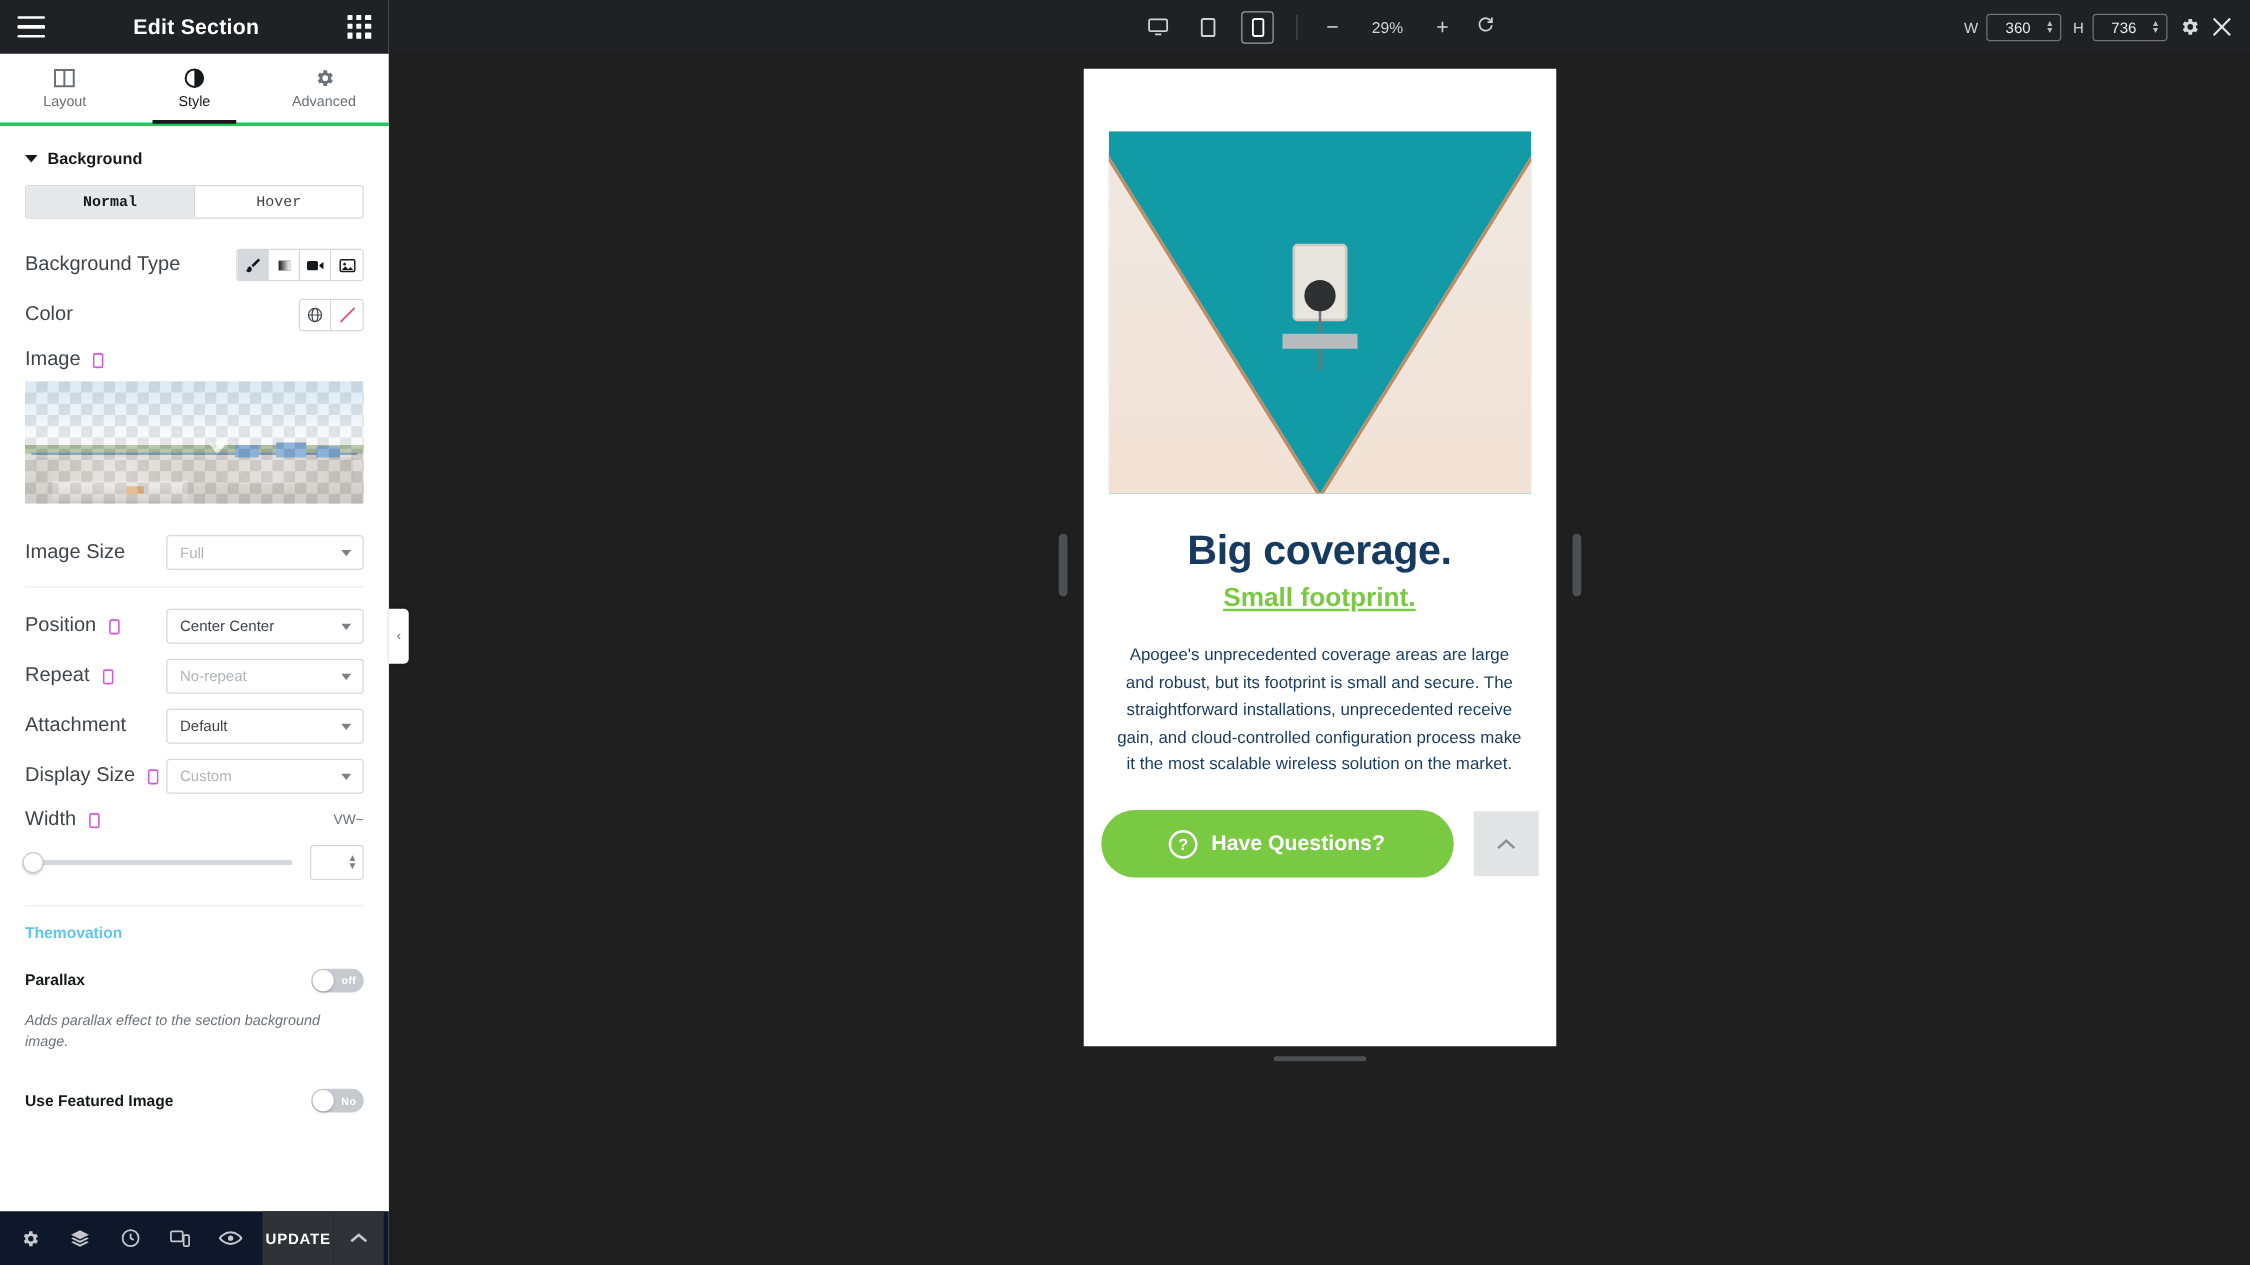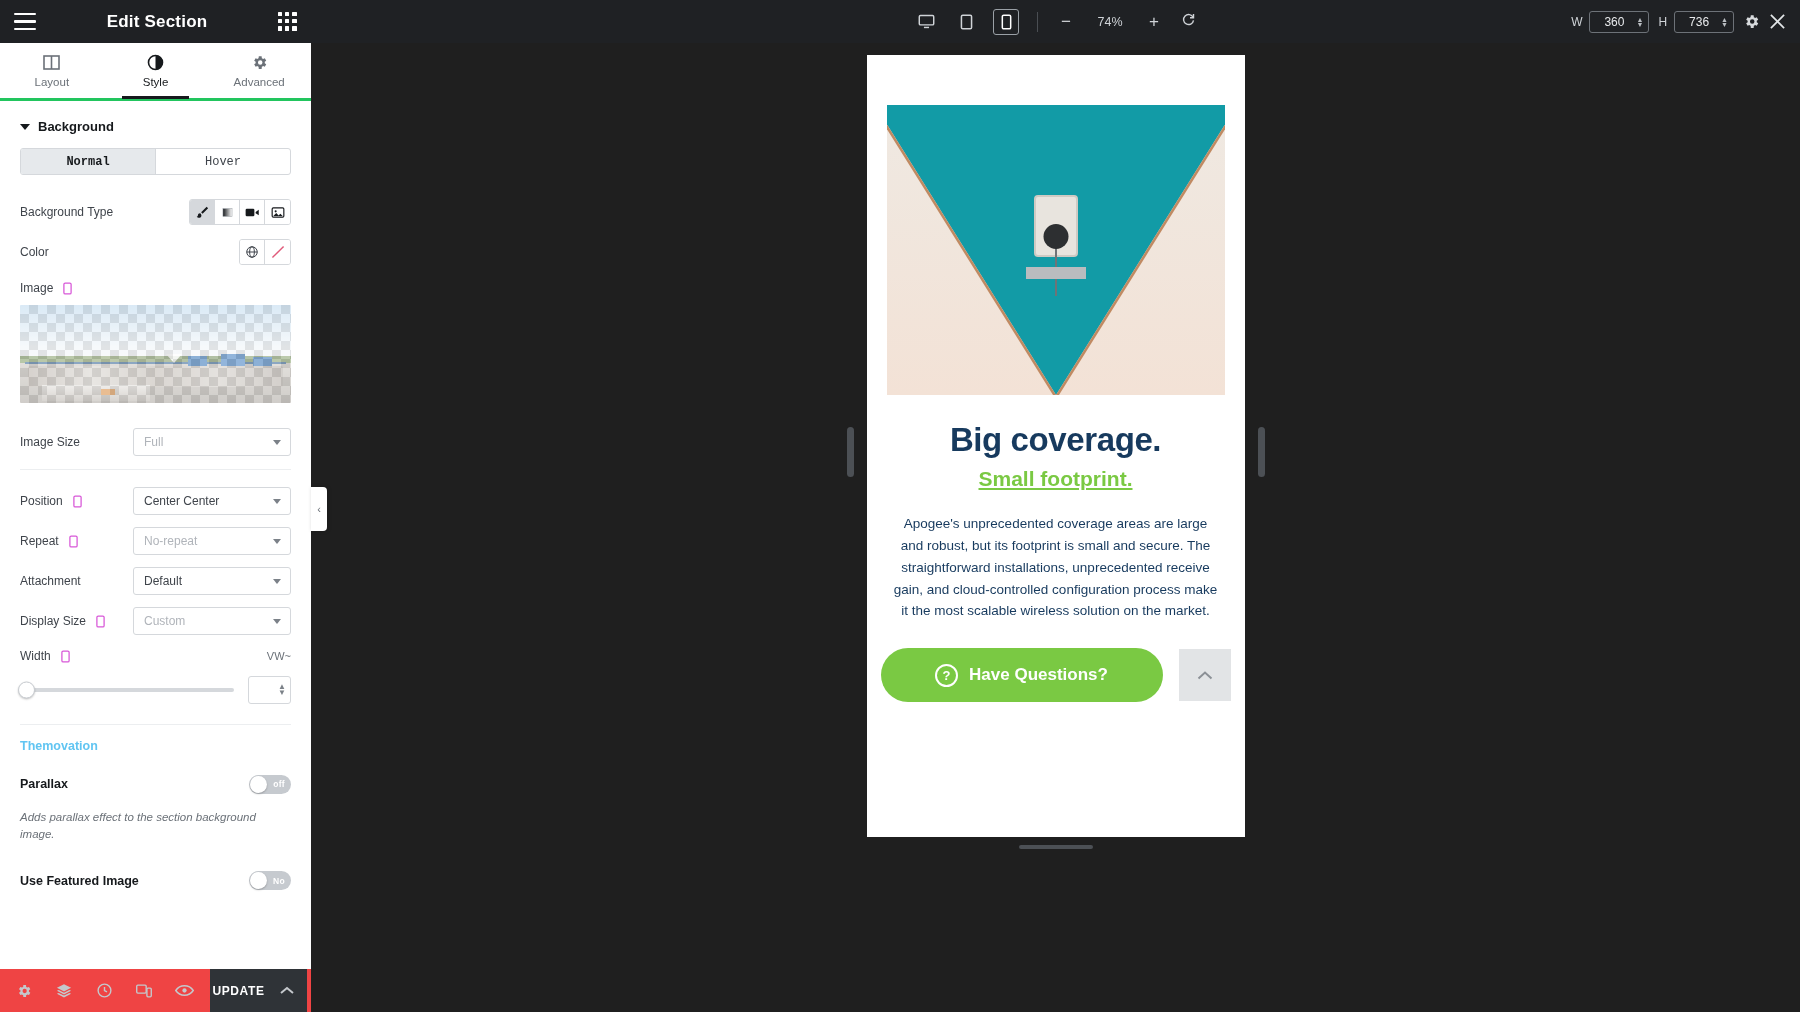--- a/index.html
+++ b/index.html
@@ -48,21 +48,21 @@
 
   .seg { display: flex; width: 100%; height: 27px; border: 1px solid #d5d8dc;
     border-radius: 3px; overflow: hidden; background: #fff; margin-bottom: 20px; }
   .seg div { flex: 1; display: flex; align-items: center; justify-content: center;
     font-size: 12px; color: #3f444b; cursor: pointer; border-right: 1px solid #d5d8dc; font-family: Liberation Mono, monospace; }
   .seg div:last-child { border-right: 0; text-align: right; }
   .seg div.on { background: #e6e9ec; font-weight: bold; color: #16191c; }
 
   .row { display: flex; align-items: center; justify-content: space-between;
     min-height: 34px; margin-bottom: 6px; }
-  .lbl { font-size: 12px; color: #3f444b; display: flex; align-items: center; gap: 10px; }
+  .lbl { font-size: 16px; color: #3f444b; display: flex; align-items: center; gap: 10px; }
   .respo { color: #d857d8; font-size: 12px; line-height: 1; cursor: pointer; }
   .respo svg { display: block; }
 
   .typebtns { display: flex; border: 1px solid #d5d8dc; border-radius: 3px; overflow: hidden; }
   .typebtns span { width: 25px; height: 24px; display: flex; align-items: center;
     justify-content: center; border-right: 1px solid #d5d8dc; cursor: pointer; background: #fff; }
   .typebtns span:last-child { border-right: 0; }
   .typebtns span.on { background: #d5d8dc; }
 
   .colorbtns { display: flex; border: 1px solid #d5d8dc; border-radius: 3px; overflow: hidden; }
@@ -123,21 +123,21 @@
     position: relative; cursor: pointer; display: flex; align-items: center;
     justify-content: flex-end; padding-right: 6px; }
   .toggle .kn { position: absolute; left: 1px; top: 1px; width: 17px; height: 17px;
     border-radius: 50%; background: #fff; box-shadow: 0 1px 2px rgba(0,0,0,.25); }
   .toggle span { font-size: 8.5px; color: #fff; font-weight: bold; letter-spacing: .3px; }
 
   .boldlbl { font-size: 12.5px; font-weight: bold; color: #16191c; }
   .help { font-size: 11.5px; font-style: italic; color: #6b7178; line-height: 1.5;
     margin: 8px 0 20px 0; }
 
-  .panel-foot { height: 43px; background: #ef4444; display: flex; align-items: center;
+  .panel-foot { height: 43px; background: #0f172a; display: flex; align-items: center;
     flex: 0 0 43px; padding: 16px 4px; }
   .fbtn { width: 40px; height: 43px; display: flex; align-items: center;
     justify-content: center; color: #c4c8cc; cursor: pointer; }
   .update { flex: 1 1 auto; height: 43px; background: #2f3337; color: #fff;
     font-size: 12px; font-weight: bold; letter-spacing: .6px;
     display: flex; align-items: center; justify-content: center; cursor: pointer; margin-left: 6px; }
   .updown { width: 40px; height: 43px; background: #2f3337; display: flex;
     align-items: center; justify-content: center; color: #c4c8cc; cursor: pointer; }
 
   
@@ -539,21 +539,21 @@
               <rect x="1.3" y="1.3" width="11.4" height="15.4" rx="1.5"></rect>
             </svg>
         </div>
         <div class="devbtn on">
           <svg width="11" height="16" viewBox="0 0 12 18" fill="none" stroke="#ffffff" stroke-width="1.7">
               <rect x="1.3" y="1.3" width="9.4" height="15.4" rx="1.6"></rect>
             </svg>
         </div>
         <div class="vline"></div>
         <div class="zbtn">−</div>
-        <div class="zval">74%</div>
+        <div class="zval">29%</div>
         <div class="zbtn">+</div>
         <div class="zbtn">
           <svg width="15" height="15" viewBox="0 0 18 18" fill="none" stroke="#cfd3d7" stroke-width="1.7">
               <path d="M14.5 6.5A6 6 0 1 0 15 10"></path>
               <polyline points="15,2.5 15,6.8 10.8,6.8"></polyline>
             </svg>
         </div>
       </div>
 
       <div class="tb-right">

